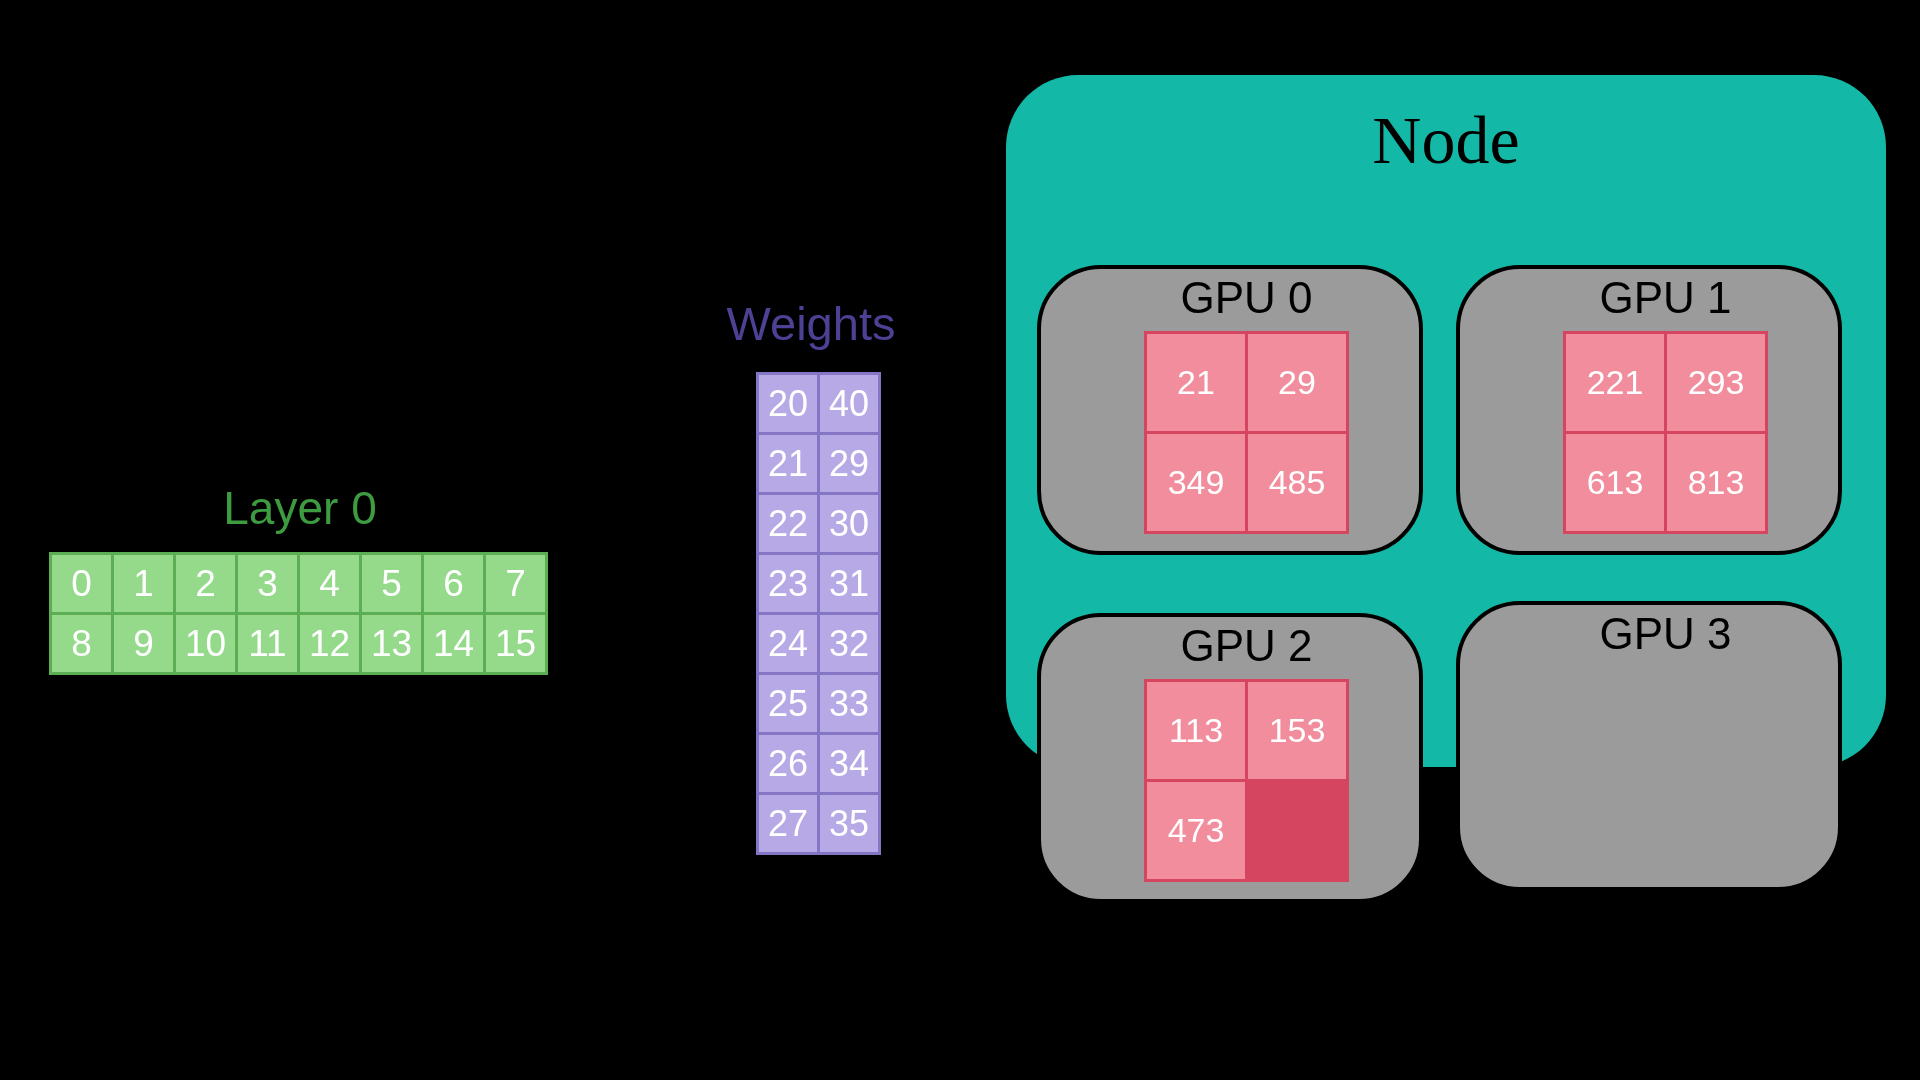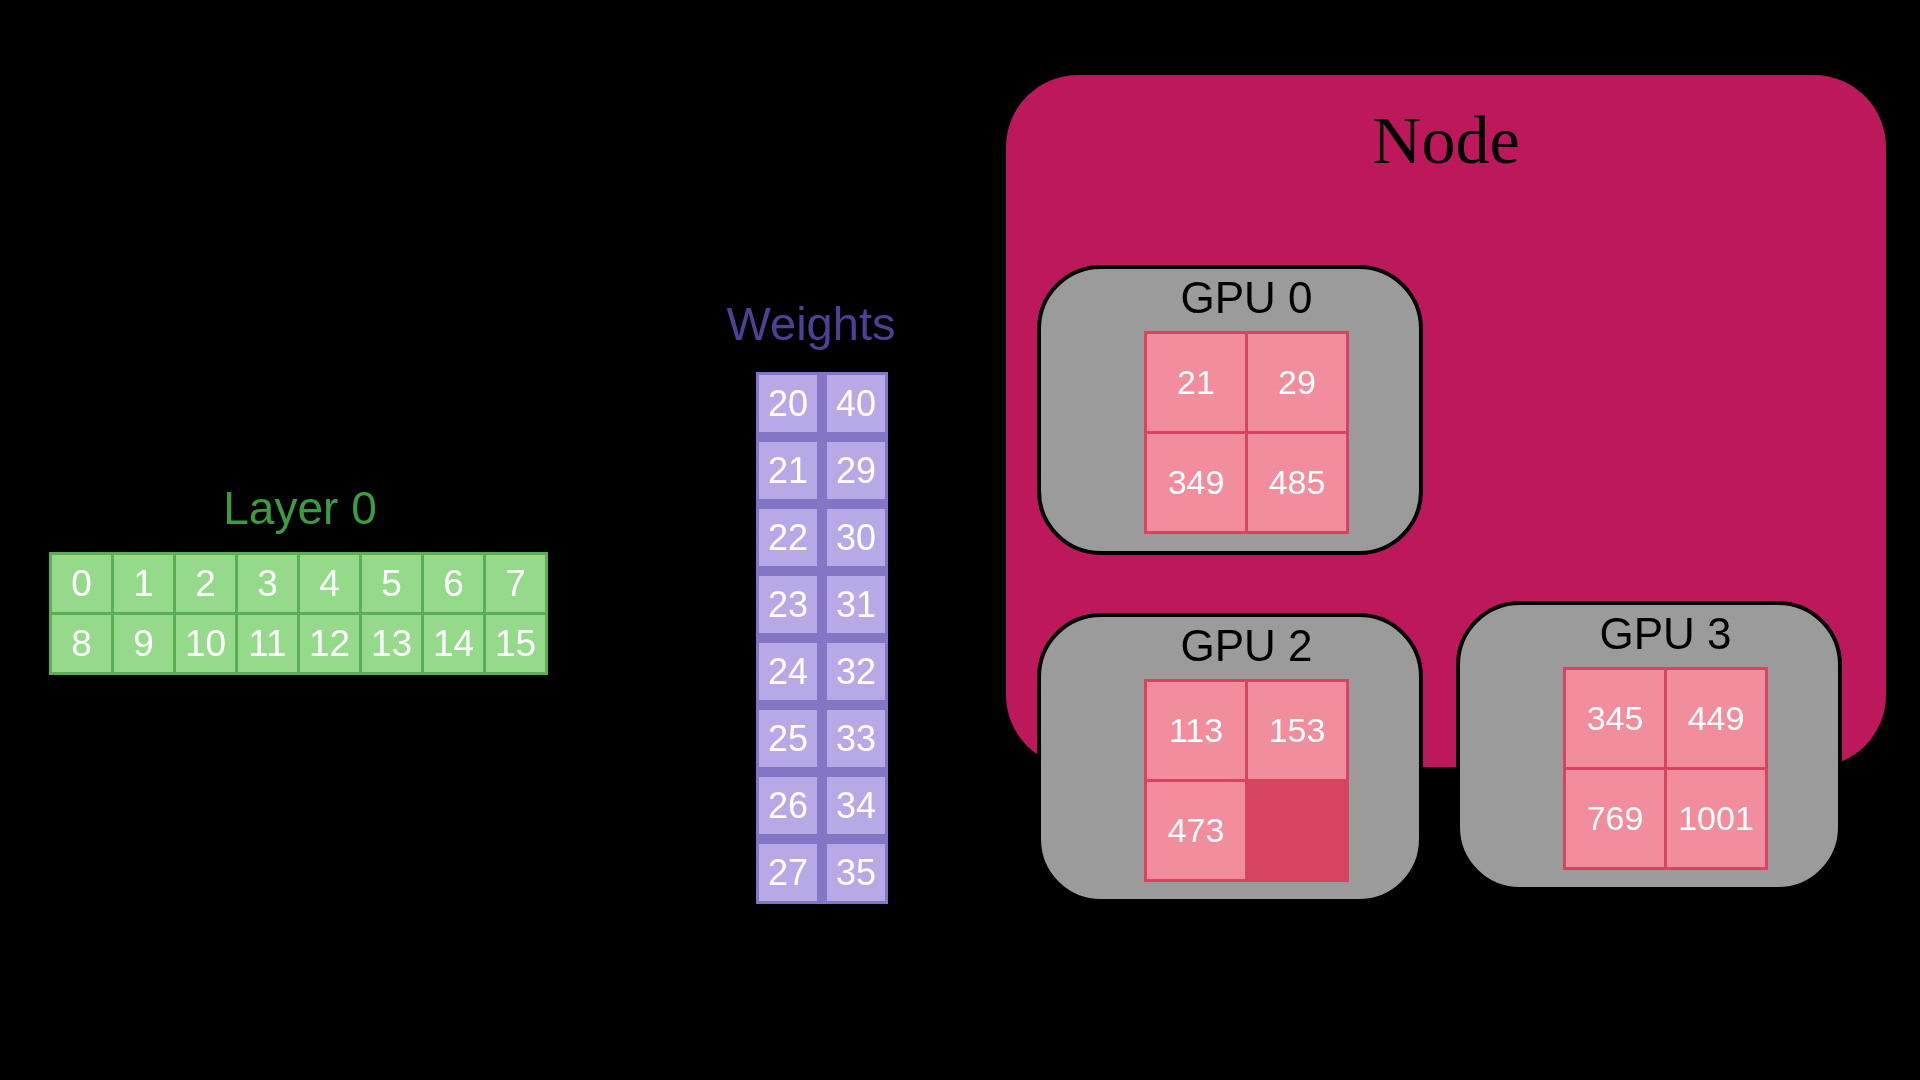--- a/index.html
+++ b/index.html
@@ -22,28 +22,28 @@
   .layer0-table .cell { background:#95da8b; font-size:37px; }
 
   
   .weights-title {
     position:absolute; left:686px; top:296px; width:250px; text-align:center;
     color:#4c4194; font-size:47px;
   }
   .weights-table {
     position:absolute; left:756px; top:372px;
     display:grid; grid-template-columns:repeat(2,58px); grid-auto-rows:57px;
-    gap:10px; background:#8476c4; border:3px solid #8476c4;
+    gap:3px; background:#8476c4; border:3px solid #8476c4;
   }
   .weights-table .cell { background:#b6a9e6; font-size:36px; }
 
   
   .node {
     position:absolute; left:1006px; top:75px; width:880px; height:692px;
-    background:#be185d; border-radius:72px;
+    background:#14b8a6; border-radius:72px;
   }
   .node-title {
     text-align:center; font-family:"Liberation Serif","DejaVu Serif",serif;
     font-size:68px; color:#000; padding-top:26px;
   }
 
   
   .gpu {
     position:absolute; width:386px; height:290px; box-sizing:border-box;
     background:#9b9b9b; border:4px solid #000; border-radius:64px;padding-left:33px;
@@ -111,34 +111,37 @@
     <div class="gpu gpu-0">
       <div class="gpu-title">GPU 0</div>
       <div class="gpu-grid">
         <div class="cell">21</div>
         <div class="cell">29</div>
         <div class="cell">349</div>
         <div class="cell">485</div>
       </div>
     </div>
 
+    <div class="gpu gpu-1">
+      <div class="gpu-title">GPU 1</div>
+      <div class="gpu-grid">
+        <div class="cell">221</div>
+        <div class="cell">293</div>
+        <div class="cell">613</div>
+        <div class="cell">813</div>
+      </div>
+    </div>
 
     <div class="gpu gpu-2">
       <div class="gpu-title">GPU 2</div>
       <div class="gpu-grid">
         <div class="cell">113</div>
         <div class="cell">153</div>
         <div class="cell">473</div>
       </div>
     </div>
 
     <div class="gpu gpu-3">
       <div class="gpu-title">GPU 3</div>
-      <div class="gpu-grid">
-        <div class="cell">345</div>
-        <div class="cell">449</div>
-        <div class="cell">769</div>
-        <div class="cell">1001</div>
-      </div>
     </div>
   </div>
 
 </div>
 
 </body></html>

